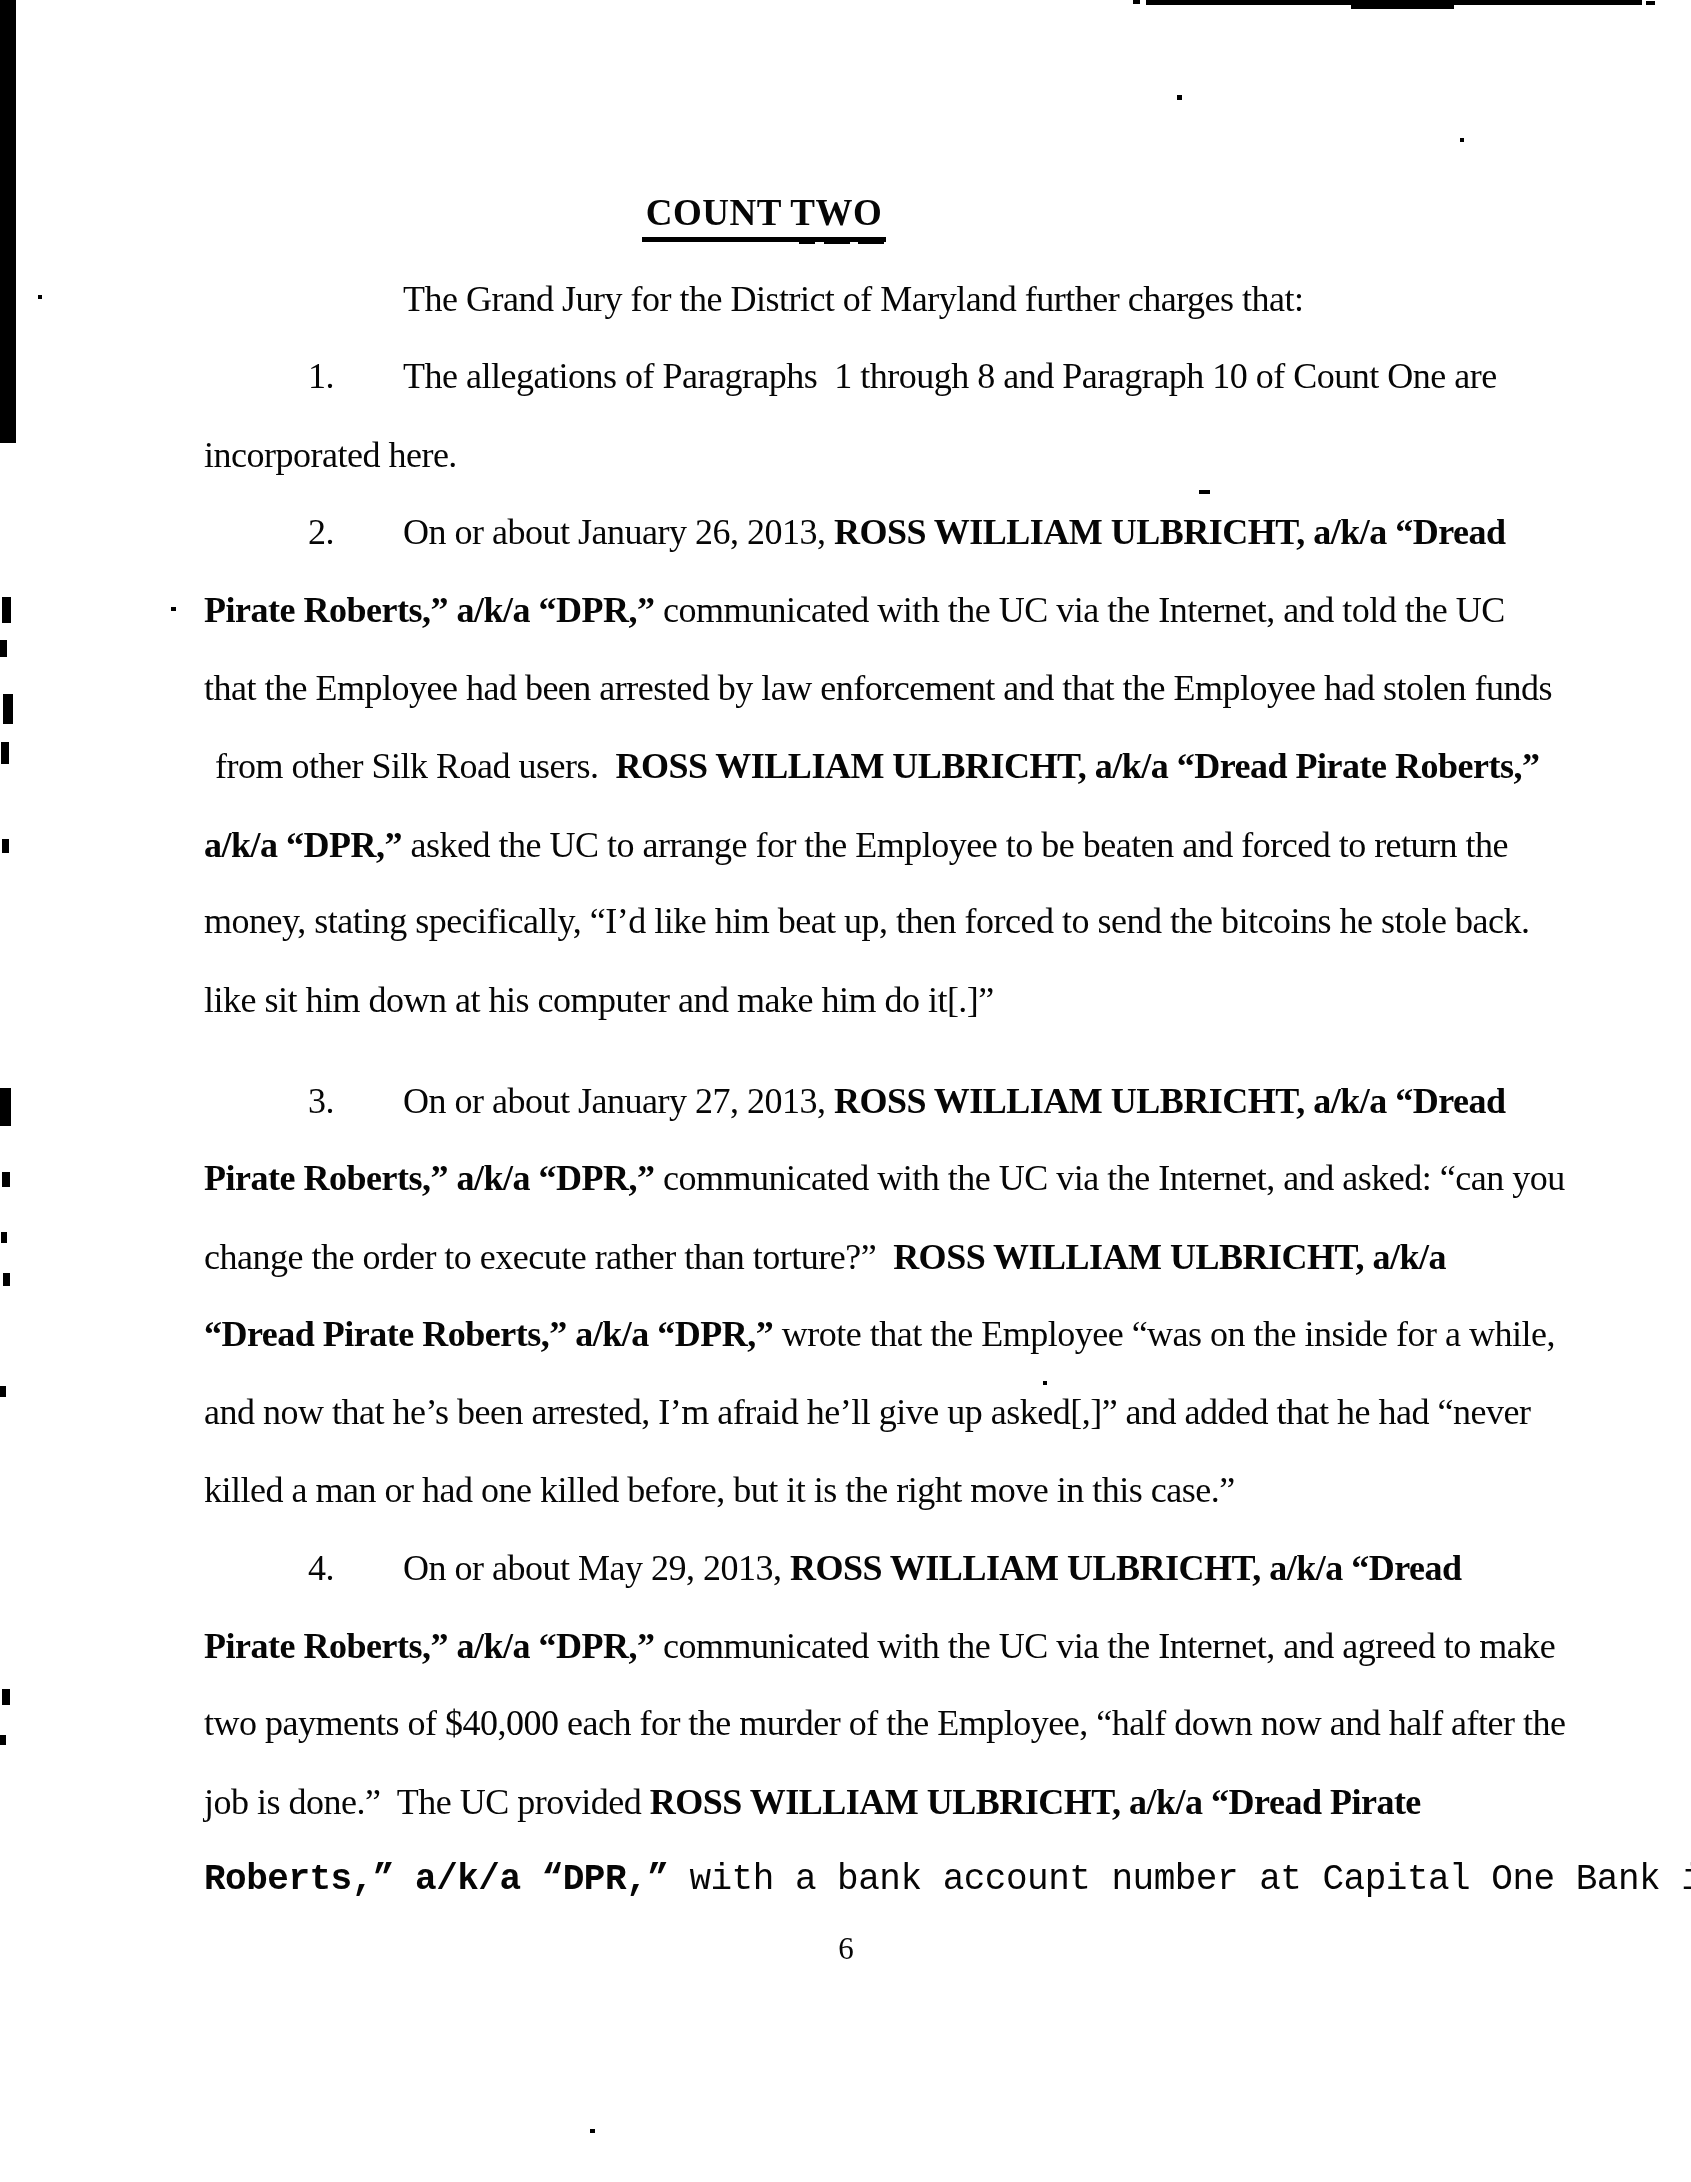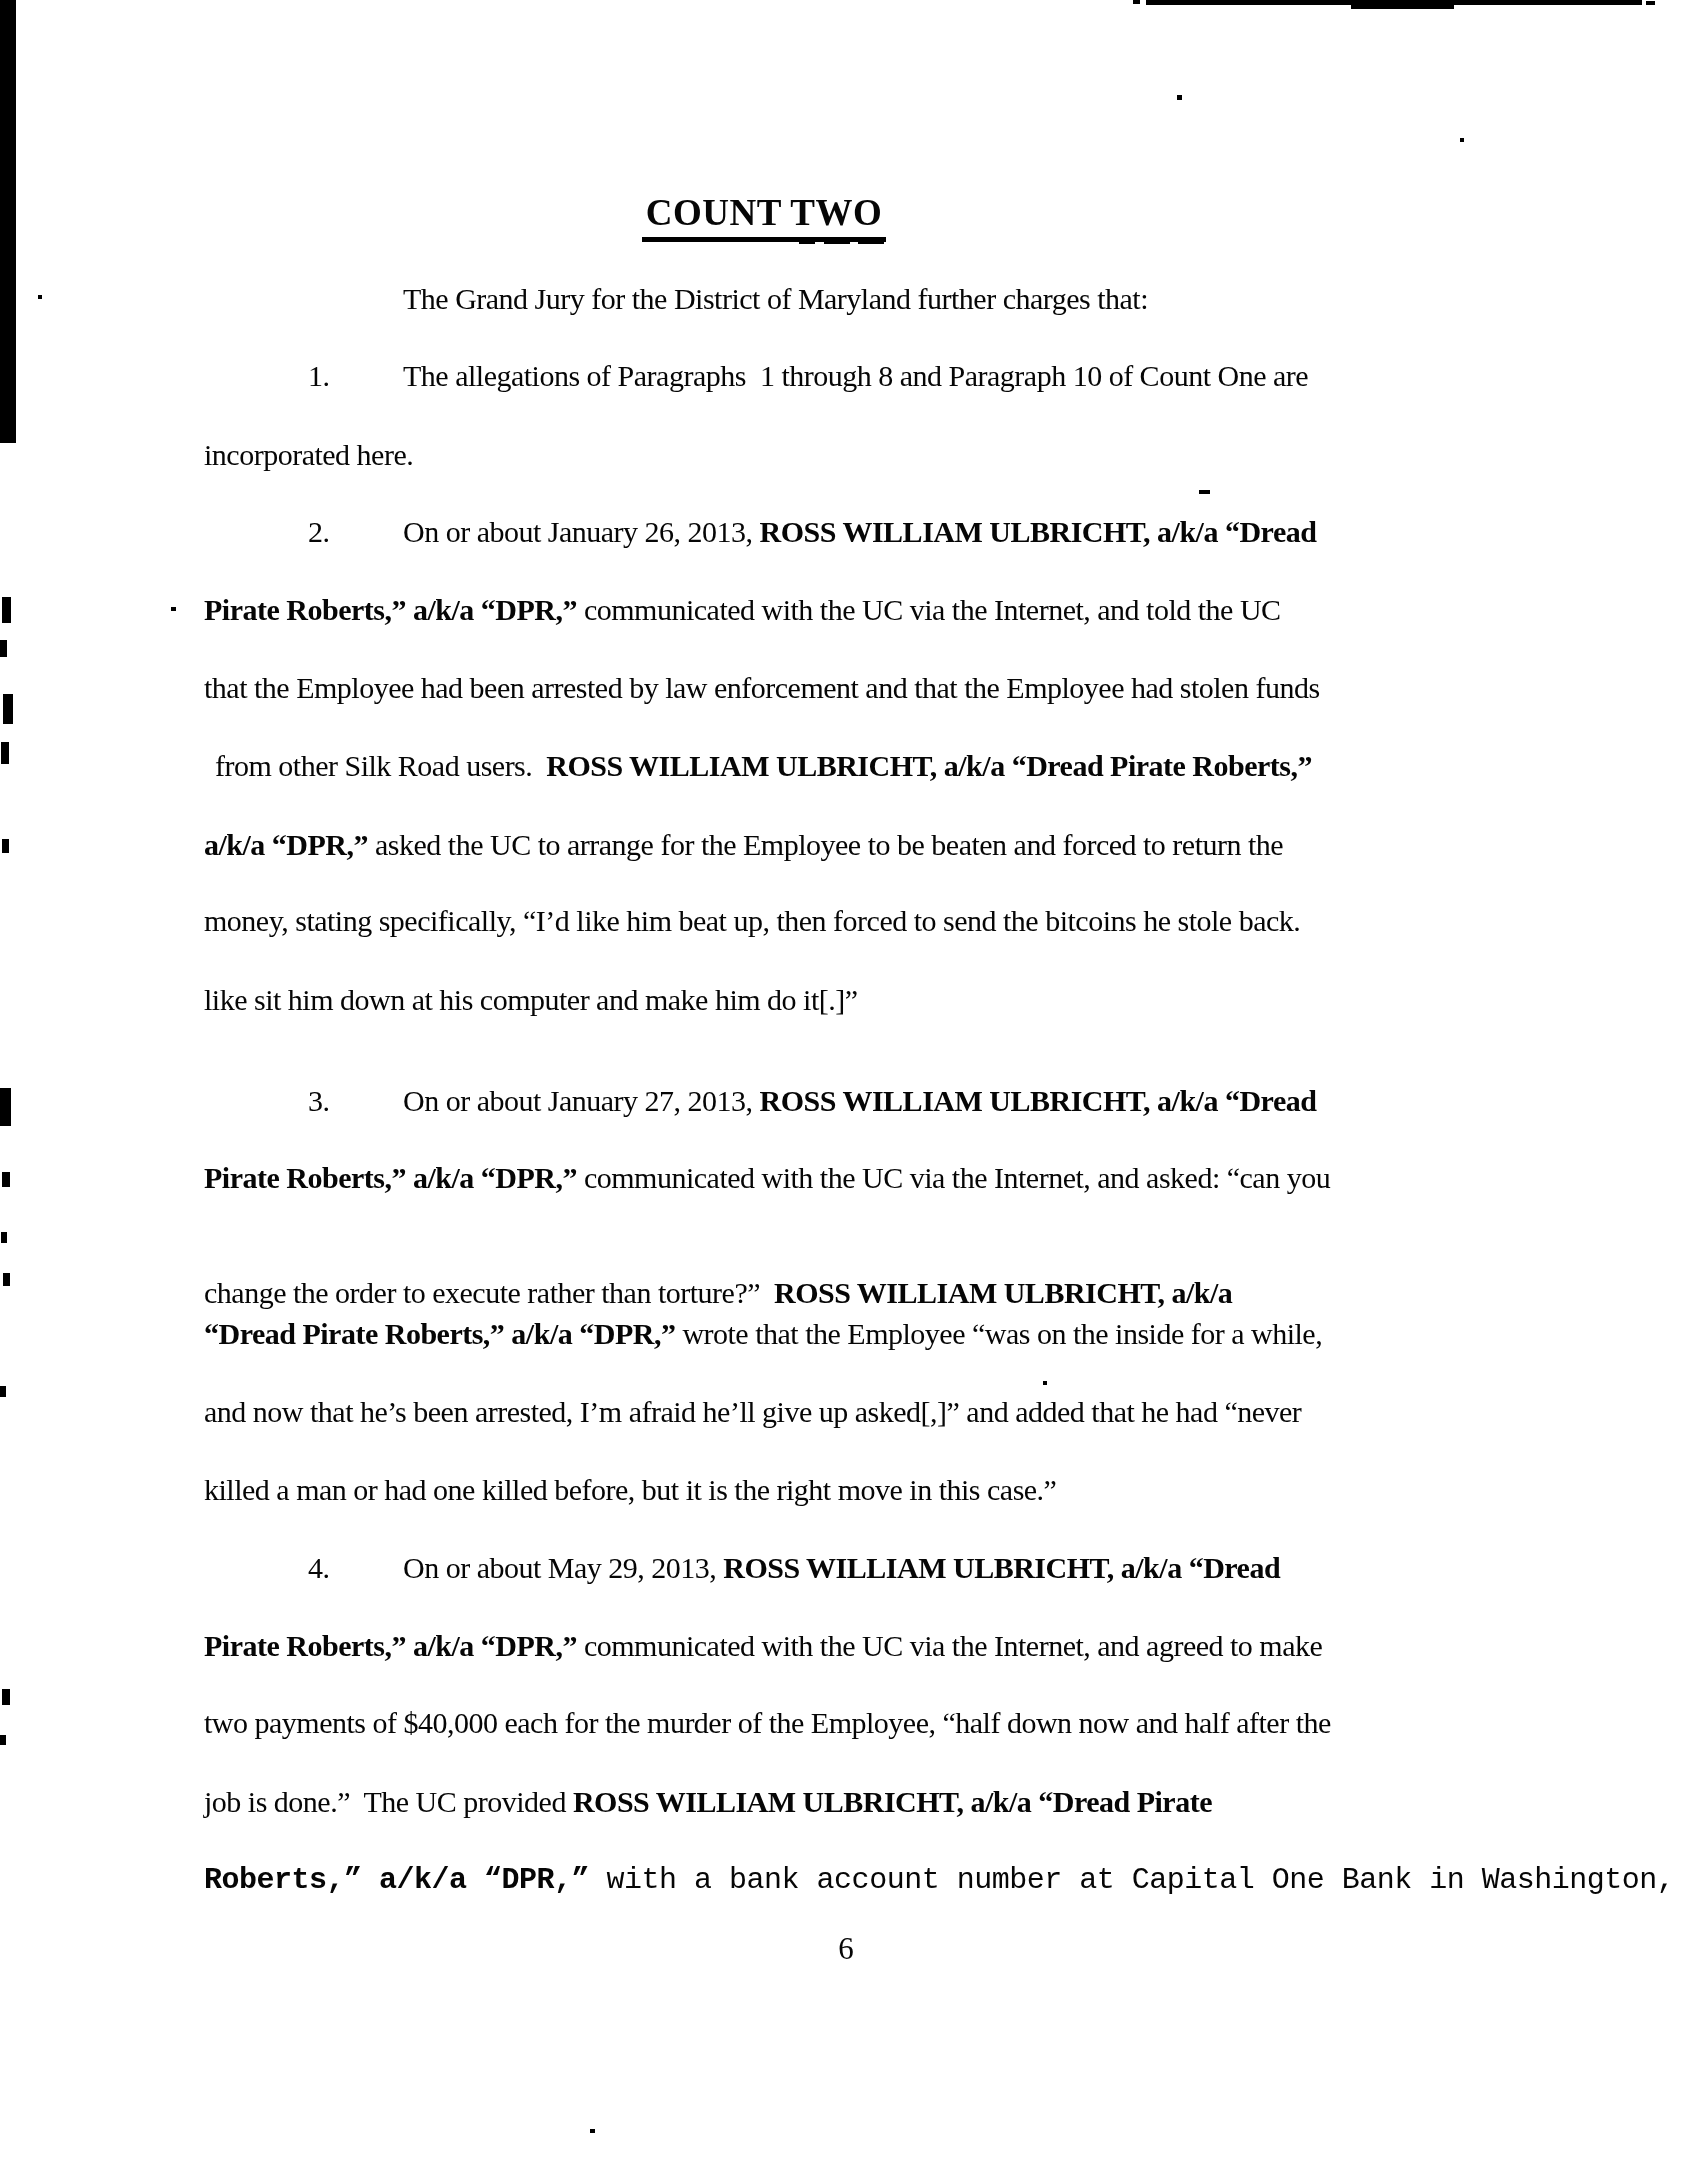--- a/index.html
+++ b/index.html
@@ -20,21 +20,21 @@
     display:inline-block;
     font-size:37px;font-weight:700;letter-spacing:0.5px;
     border-bottom:5px solid #000;
     padding:0 4px 3px 4px;
   }
   
   .line{
     position:absolute;
     left:204px;
     white-space:pre;
-    font-size:30px;
+    font-size:36px;
     letter-spacing:-0.5px;
     line-height:34px;
   }
   .line .b{font-weight:700;}
   .pnum{
     display:inline-block;
     margin-left:104px;
     width:95px;
   }
   
@@ -91,21 +91,21 @@
       <div class="line" style="top: 438px;"><span>incorporated here.</span></div>
       <div class="line" style="top: 515px;"><span class="pnum">2.</span><span>On or about January 26, 2013, </span><span class="b">ROSS WILLIAM ULBRICHT, a/k/a “Dread</span></div>
       <div class="line" style="top: 593px;"><span class="b">Pirate Roberts,” a/k/a “DPR,”</span><span> communicated with the UC via the Internet, and told the UC</span></div>
       <div class="line" style="top: 671px;"><span>that the Employee had been arrested by law enforcement and that the Employee had stolen funds</span></div>
       <div class="line" style="top: 749px; margin-left: 11px;"><span>from other Silk Road users.  </span><span class="b">ROSS WILLIAM ULBRICHT, a/k/a “Dread Pirate Roberts,”</span></div>
       <div class="line" style="top: 828px; font-family: Liberation Serif, serif;"><span class="b">a/k/a “DPR,”</span><span> asked the UC to arrange for the Employee to be beaten and forced to return the</span></div>
       <div class="line" style="top: 904px;"><span>money, stating specifically, “I’d like him beat up, then forced to send the bitcoins he stole back.</span></div>
       <div class="line" style="top: 983px;"><span>like sit him down at his computer and make him do it[.]”</span></div>
       <div class="line" style="top: 1084px;"><span class="pnum">3.</span><span>On or about January 27, 2013, </span><span class="b">ROSS WILLIAM ULBRICHT, a/k/a “Dread</span></div>
       <div class="line" style="top: 1161px;"><span class="b">Pirate Roberts,” a/k/a “DPR,”</span><span> communicated with the UC via the Internet, and asked: “can you</span></div>
-      <div class="line" style="top: 1240px; margin-top: 36px;"><span>change the order to execute rather than torture?”  </span><span class="b">ROSS WILLIAM ULBRICHT, a/k/a</span></div>
+      <div class="line" style="top: 1240px;"><span>change the order to execute rather than torture?”  </span><span class="b">ROSS WILLIAM ULBRICHT, a/k/a</span></div>
       <div class="line" style="top: 1317px;"><span class="b">“Dread Pirate Roberts,” a/k/a “DPR,”</span><span> wrote that the Employee “was on the inside for a while,</span></div>
       <div class="line" style="top: 1395px;"><span>and now that he’s been arrested, I’m afraid he’ll give up asked[,]” and added that he had “never</span></div>
       <div class="line" style="top: 1473px;"><span>killed a man or had one killed before, but it is the right move in this case.”</span></div>
       <div class="line" style="top: 1551px;"><span class="pnum">4.</span><span>On or about May 29, 2013, </span><span class="b">ROSS WILLIAM ULBRICHT, a/k/a “Dread</span></div>
       <div class="line" style="top: 1629px;"><span class="b">Pirate Roberts,” a/k/a “DPR,”</span><span> communicated with the UC via the Internet, and agreed to make</span></div>
       <div class="line" style="top: 1706px;"><span>two payments of $40,000 each for the murder of the Employee, “half down now and half after the</span></div>
       <div class="line" style="top: 1785px;"><span>job is done.”  The UC provided </span><span class="b">ROSS WILLIAM ULBRICHT, a/k/a “Dread Pirate</span></div>
       <div class="line" style="top: 1863px; font-family: Liberation Mono, monospace;"><span class="b">Roberts,” a/k/a “DPR,”</span><span> with a bank account number at Capital One Bank in Washington, D.C.</span></div>
     </div>
 

